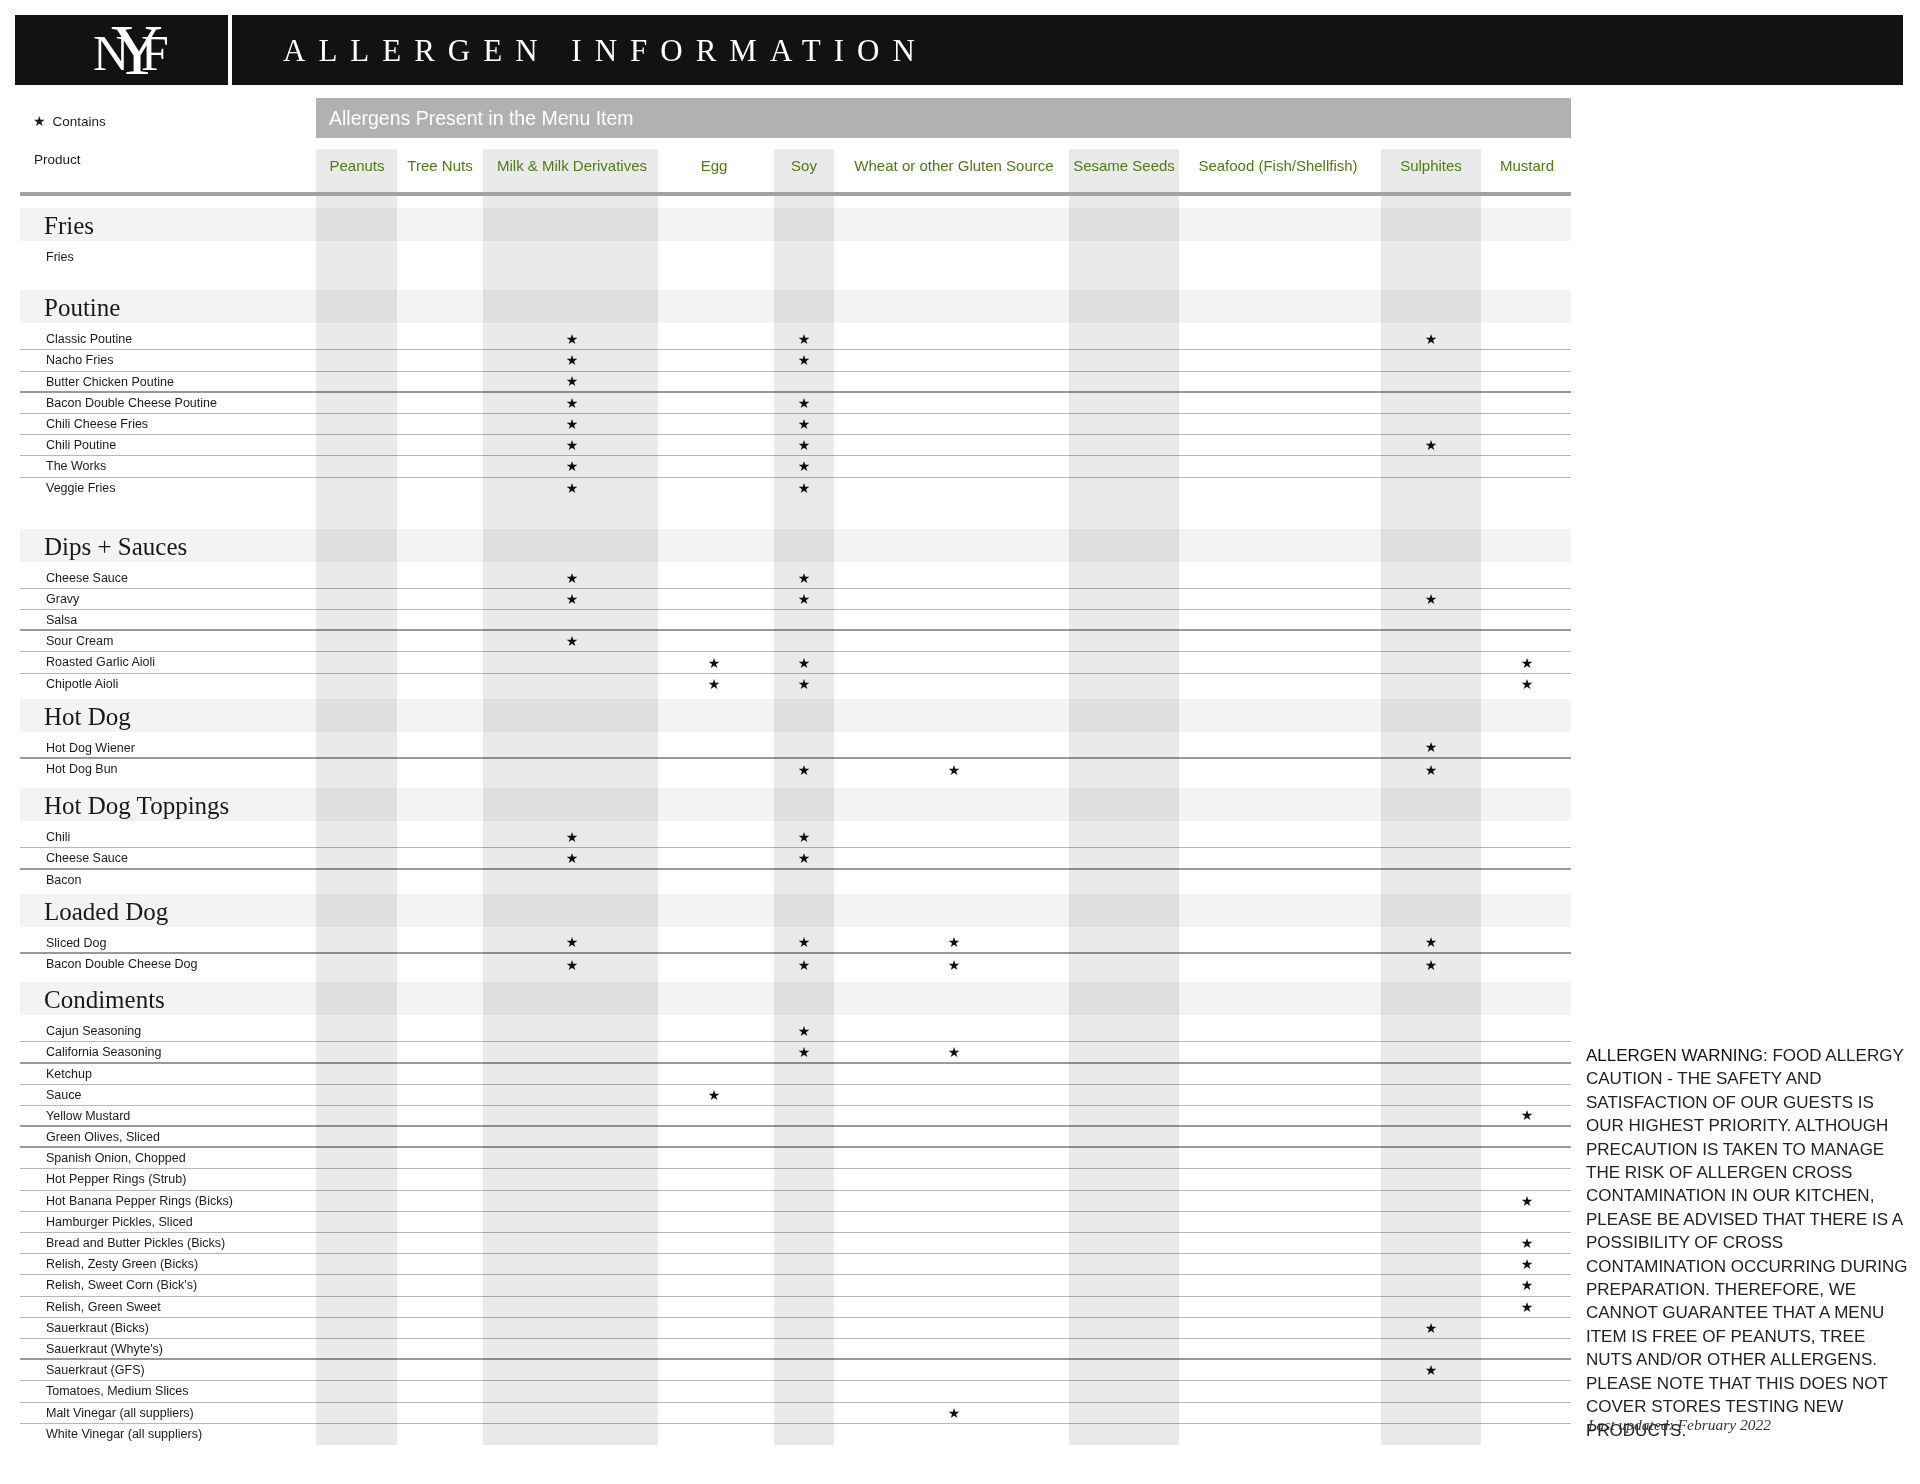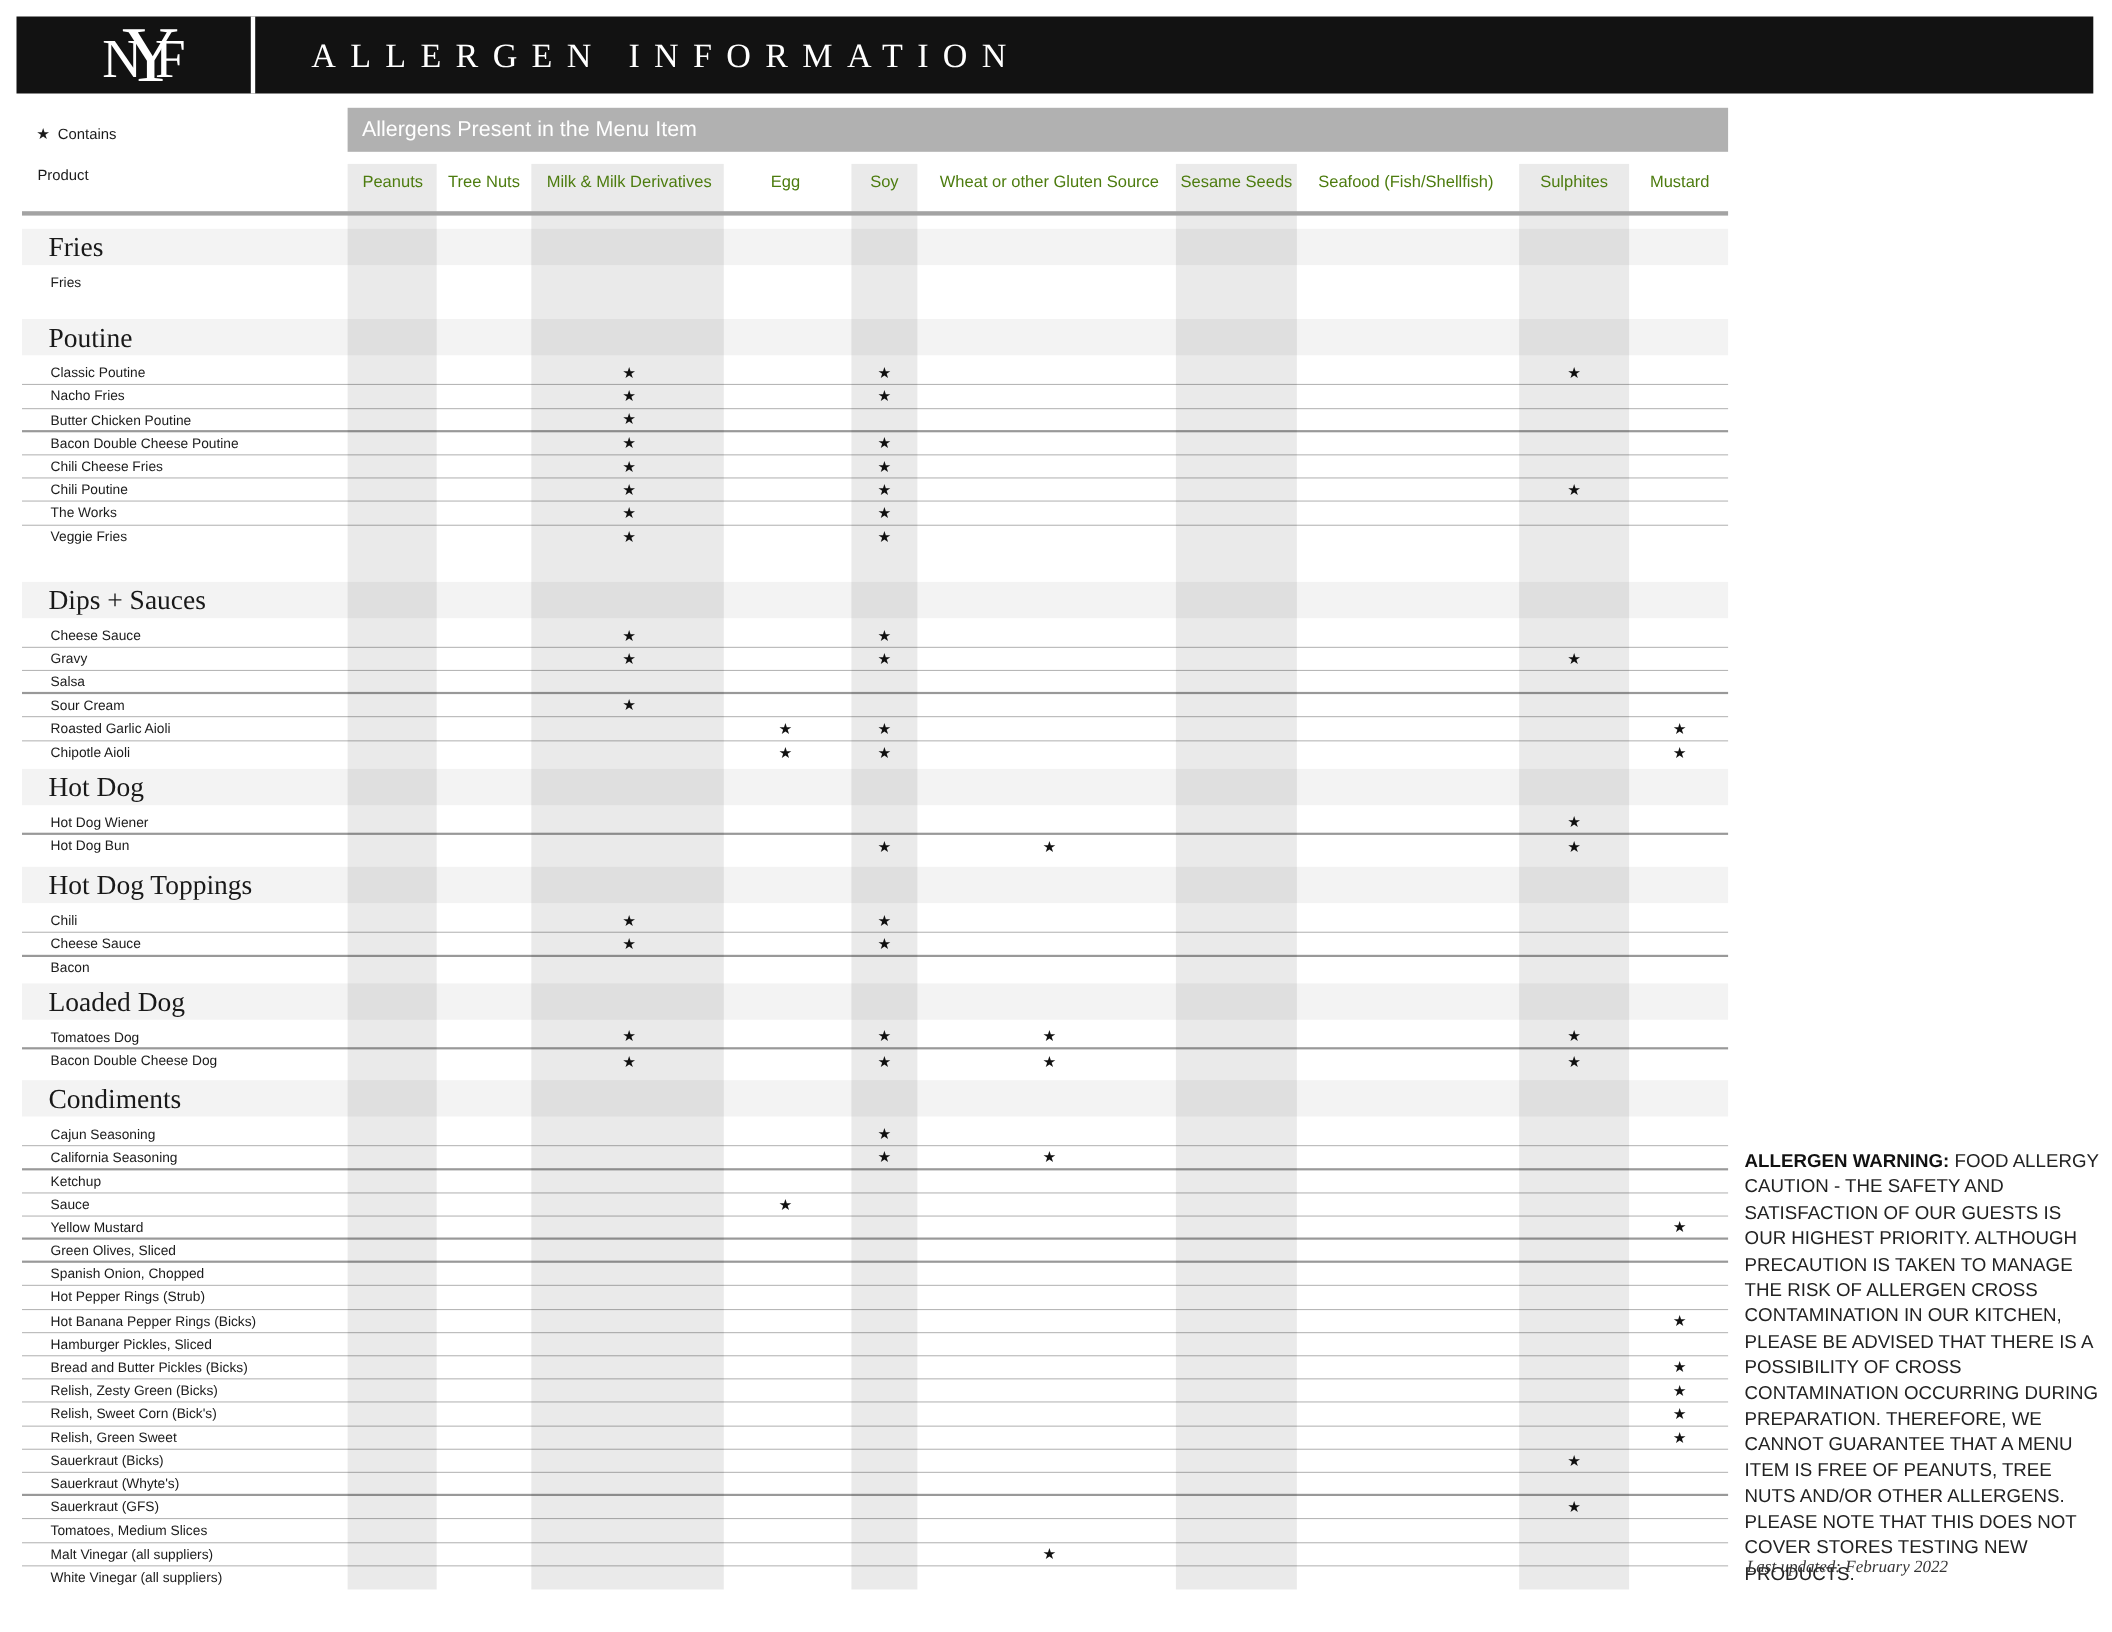--- a/index.html
+++ b/index.html
@@ -56,21 +56,21 @@
   .row{position:relative;height:21.2px;border-bottom:1px solid var(--line);box-sizing:border-box;}
   .row.thick{border-bottom:2px solid var(--line-thick);}
   .row.last{border-bottom:none;}
   .row .pname{position:absolute;left:26px;top:0;line-height:21px;font-size:12.5px;color:var(--ink);white-space:nowrap;}
   .row .star{position:absolute;top:50%;transform:translate(-50%,-52%);font-size:14px;color:#111;}
   
   .warning{
     position:absolute;left:1586px;top:1044px;width:330px;
     font-size:17px;line-height:23.4px;color:#222;
   }
-  .warning .lead{font-weight:bold;color:#111;}
+  .warning .lead{font-weight:normal;color:#111;}
   .last-updated{
     position:absolute;left:1588px;top:1416px;
     font-family:"Liberation Serif","DejaVu Serif",serif;font-style:italic;font-size:15.5px;color:#333;white-space:nowrap;
   }
 </style>
 </head>
 <body>
 
 <div class="topbar">
   <div class="logo">
@@ -221,21 +221,21 @@
       <span class="star" style="left: 552px;">★</span>
       <span class="star" style="left: 784px;">★</span>
     </div>
     <div class="row last">
       <span class="pname">Bacon</span>
     </div>
     <div class="band" style="margin-top: 3px;">
       <span class="band-label">Loaded Dog</span>
     </div>
     <div class="row thick">
-      <span class="pname">Tomatoes Dog</span>
+      <span class="pname">Sliced Dog</span>
       <span class="star" style="left: 552px;">★</span>
       <span class="star" style="left: 784px;">★</span>
       <span class="star" style="left: 934px;">★</span>
       <span class="star" style="left: 1411px;">★</span>
     </div>
     <div class="row last">
       <span class="pname">Bacon Double Cheese Dog</span>
       <span class="star" style="left: 552px;">★</span>
       <span class="star" style="left: 784px;">★</span>
       <span class="star" style="left: 934px;">★</span>

